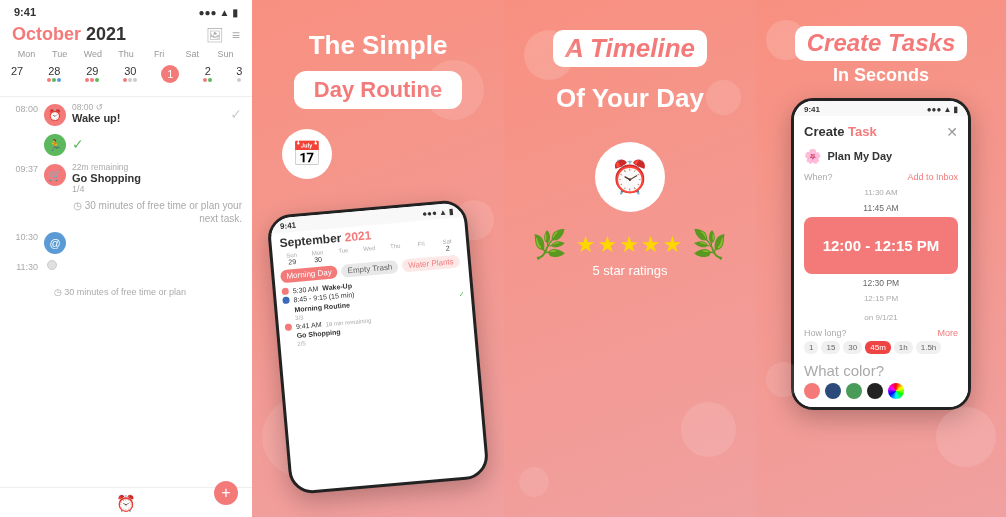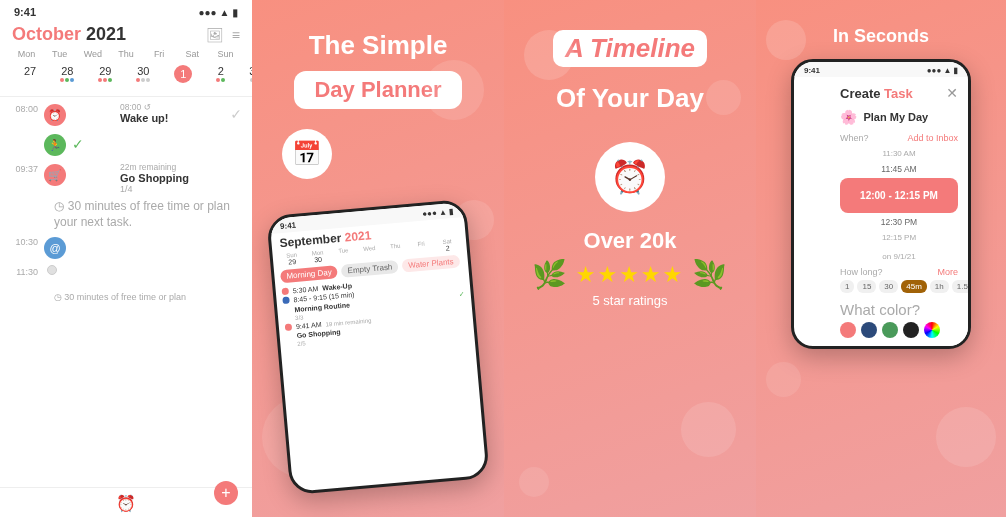--- a/index.html
+++ b/index.html
@@ -68,21 +68,21 @@
       grid-template-columns: repeat(7, 1fr);
       padding: 2px 10px;
       font-size: 9px;
       color: #999;
       text-align: center;
     }
 
     .cal-days {
       display: grid;
       grid-template-columns: repeat(7, 1fr);
-      padding: 2px 24px 4px;
+      padding: 2px 11px 4px;
       text-align: right;
       font-size: 11px;
       color: #333;
       gap: 24px;
     }
 
     .cal-day {
       padding: 2px 0;
       display: flex;
       flex-direction: column;
@@ -149,21 +149,20 @@
       height: 10px;
       border-radius: 50%;
       background: #f47a7a;
       flex-shrink: 0;
     }
     .timeline-dot.gray { background: #e0e0e0; border: 1px solid #ccc; }
 
     .task-content {
       flex: 1;
       padding-top: 0;
-      margin-left: 48px;
     }
 
     .task-time-text {
       font-size: 8.5px;
       color: #aaa;
       display: flex;
       align-items: center;
       gap: 4px;
     }
 
@@ -195,24 +194,25 @@
       flex-shrink: 0;
       align-self: flex-start;
       margin-top: 2px;
     }
 
     .icon-pink { background: #f47a7a; color: white; }
     .icon-green { background: #5cb85c; color: white; }
     .icon-blue { background: #5b9bd5; color: white; }
 
     .free-time-text {
-      font-size: 12px;
+      font-size: 10px;
       color: #aaa;
       padding: 2px 10px 2px 54px;
       line-height: 1.3;
+      text-align: right;
     }
 
     .add-btn {
       width: 24px;
       height: 24px;
       border-radius: 50%;
       background: #f47a7a;
       color: white;
       display: flex;
       align-items: center;
@@ -490,21 +490,20 @@
       font-size: 8px;
       color: #333;
       display: flex;
       justify-content: space-between;
       font-weight: 600;
     }
 
     .phone4-content {
       padding: 8px 10px;
       background: white;
-      margin-left: 36px;
     }
 
     .create-task-header {
       display: flex;
       justify-content: space-between;
       align-items: center;
       margin-bottom: 8px;
     }
 
     .create-task-title {
@@ -563,23 +562,23 @@
       font-size: 8px;
       color: #aaa;
       text-align: center;
       padding: 2px;
     }
 
     .time-option.selected {
       background: #f47a7a;
       color: white;
       border-radius: 8px;
-      font-size: 10px;
+      font-size: 15px;
       font-weight: 600;
-      padding: 12px 8px;
+      padding: 20px 8px;
     }
 
     .time-option.medium {
       font-size: 8.5px;
       color: #666;
     }
 
     .on-date {
       font-size: 8px;
       color: #aaa;
@@ -605,21 +604,21 @@
 
     .duration-chip {
       padding: 2px 5px;
       border-radius: 6px;
       font-size: 8px;
       background: #f0f0f0;
       color: #666;
     }
 
     .duration-chip.selected {
-      background: #a16207;
+      background: #ef4444;
       color: white;
     }
 
     .what-color-label {
       font-size: 15px;
       color: #aaa;
       margin-bottom: 4px;
     }
 
     .color-options {
@@ -776,21 +775,21 @@
   <div class="add-btn">+</div>
 </div>
 
 <div class="panel-2">
 
   <div style="position:absolute;top:60px;right:20px;width:60px;height:60px;border-radius:50%;background:rgba(255,255,255,0.12);"></div>
   <div style="position:absolute;bottom:40px;left:10px;width:80px;height:80px;border-radius:50%;background:rgba(255,255,255,0.1);"></div>
   <div style="position:absolute;top:200px;right:10px;width:40px;height:40px;border-radius:50%;background:rgba(255,255,255,0.12);"></div>
 
   <div class="panel-2-title">The Simple</div>
-  <div class="panel-2-subtitle">Day Planner</div>
+  <div class="panel-2-subtitle">Day Routine</div>
 
   <div style="width:100%;display:flex;align-items:center;margin-bottom:12px;">
     <div class="calendar-icon-circle">
       <span>📅</span>
     </div>
   </div>
 
   <div class="phone-mockup-2">
     <div class="phone2-status">
       <span>9:41</span>
@@ -862,38 +861,40 @@
   <div class="panel-3-title">
     <div class="highlight">A Timeline</div>
   </div>
   <div class="panel-3-title" style="margin-top:4px;">Of Your Day</div>
 
   <div class="alarm-circle">
     <span>⏰</span>
   </div>
 
   <div class="rating-section">
-    <div class="over-20k">Over 20k</div>
     <div class="wreath">
       <span class="wreath-icon">🌿</span>
       <div>
         <div class="stars">★★★★★</div>
       </div>
       <span class="wreath-icon" style="transform:scaleX(-1);display:inline-block;">🌿</span>
     </div>
     <div class="star-label">5 star ratings</div>
   </div>
 </div>
 
 <div class="panel-4">
 
   <div style="position:absolute;top:20px;left:10px;width:40px;height:40px;border-radius:50%;background:rgba(255,255,255,0.15);"></div>
   <div style="position:absolute;bottom:50px;right:10px;width:60px;height:60px;border-radius:50%;background:rgba(255,255,255,0.12);"></div>
   <div style="position:absolute;bottom:120px;left:10px;width:35px;height:35px;border-radius:50%;background:rgba(255,255,255,0.1);"></div>
 
+  <div class="panel-4-title">
+    <div class="highlight">Create Tasks</div>
+  </div>
   <div class="panel-4-subtitle">In Seconds</div>
 
   <div class="phone-mockup-4">
     <div class="phone4-status">
       <span>9:41</span>
       <span>●●● ▲ ▮</span>
     </div>
     <div class="phone4-content">
       <div class="create-task-header">
         <div class="create-task-title">

